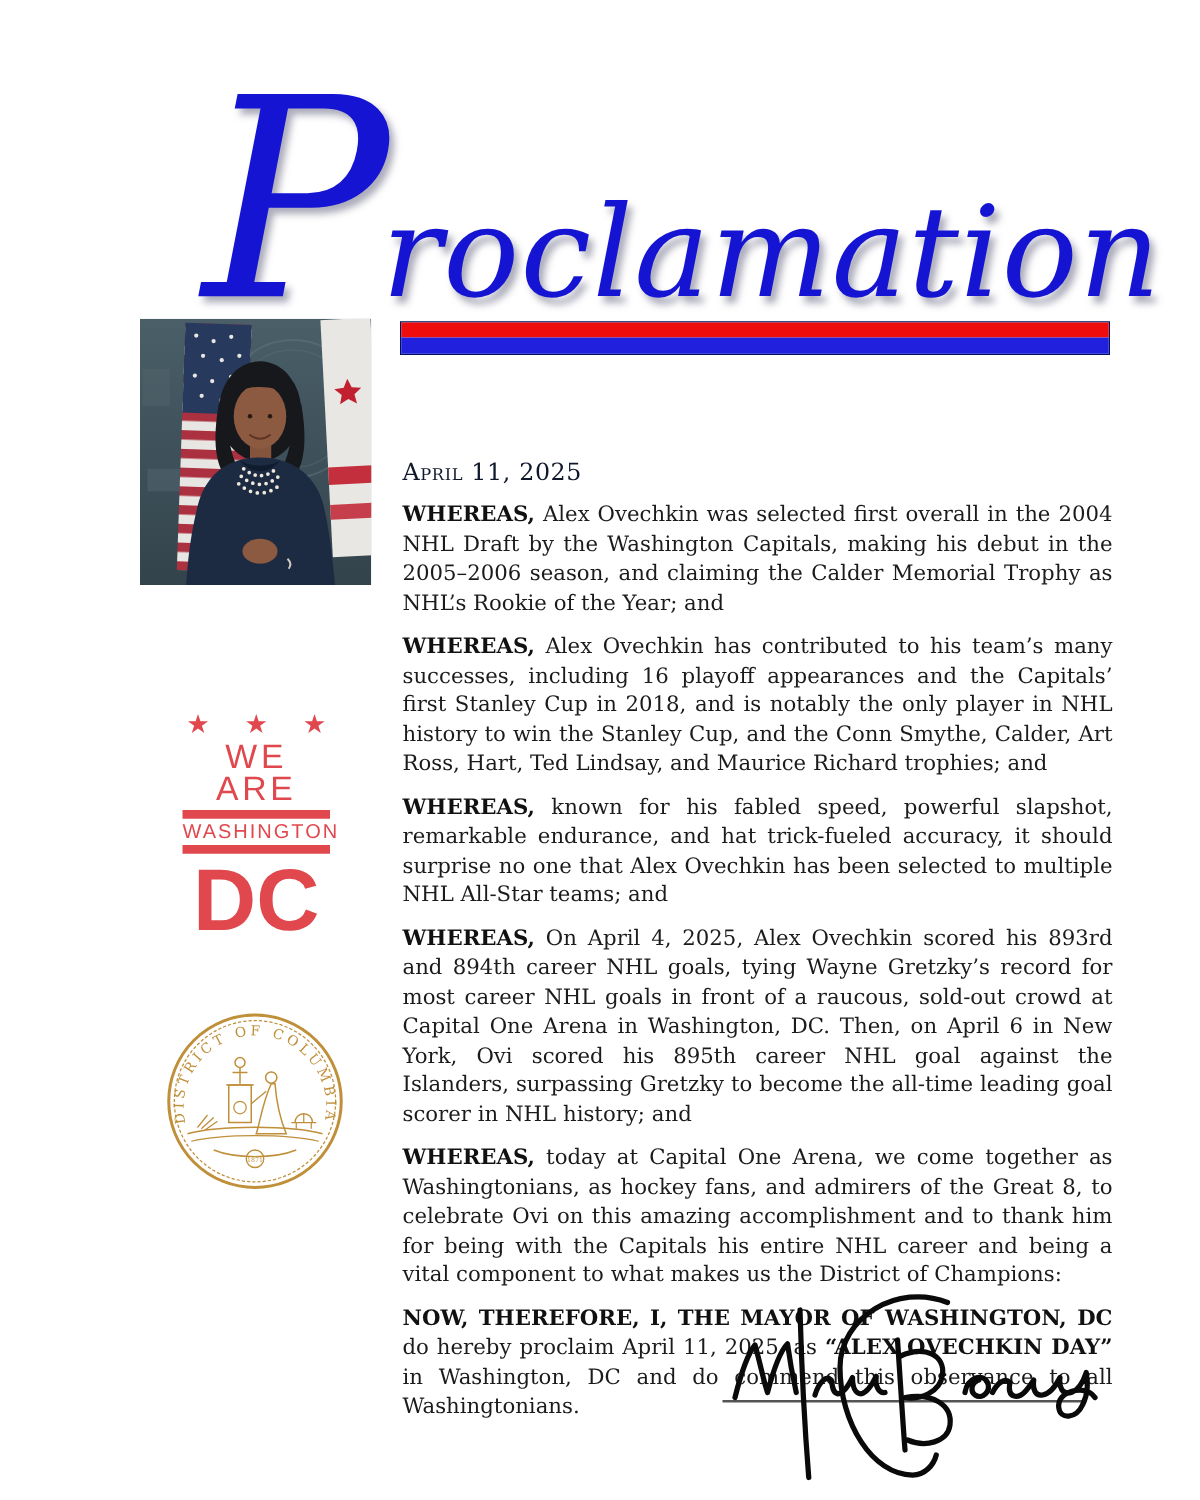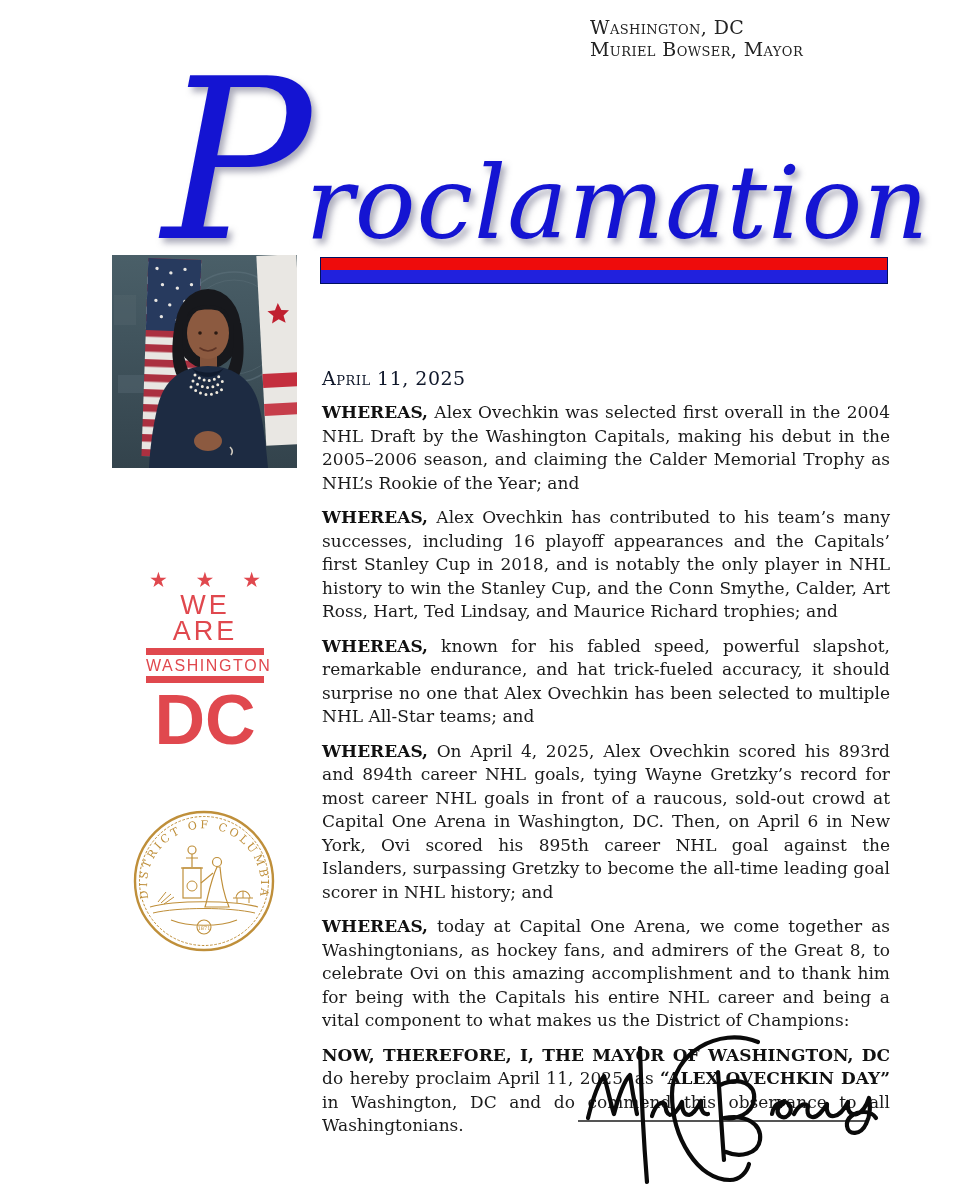--- a/index.html
+++ b/index.html
@@ -62,24 +62,20 @@
   .dc-big { font-size:70px; line-height:70px; font-weight:bold; letter-spacing:0px; }
   
   .seal { position:absolute; left:133px; top:810px; }
   .signature { position:absolute; left:540px; top:1030px; }
 </style>
 </head>
 <body>
 
 <div class="page">
 
-  <div class="masthead">
-    <div>Washington, DC</div>
-    <div>Muriel Bowser, Mayor</div>
-  </div>
 
   <div class="proclamation">
     <span class="p-initial">P</span>
       <span class="p-rest">roclamation</span>
   </div>
 
   <div class="bars">
     <div class="bar-red"></div>
     <div class="bar-blue"></div>
   </div>

